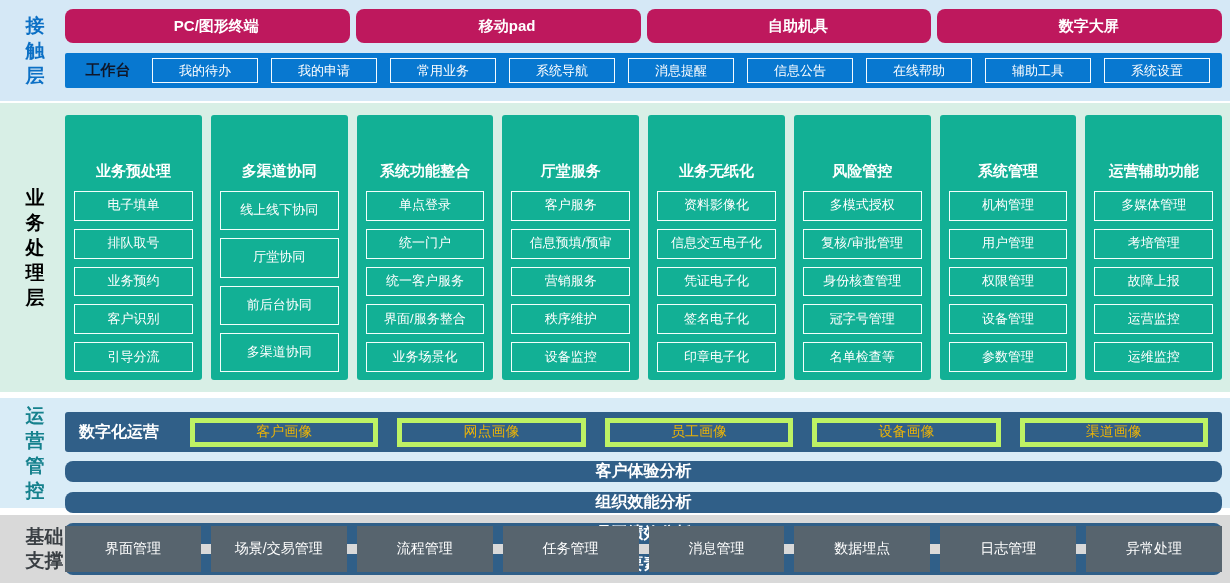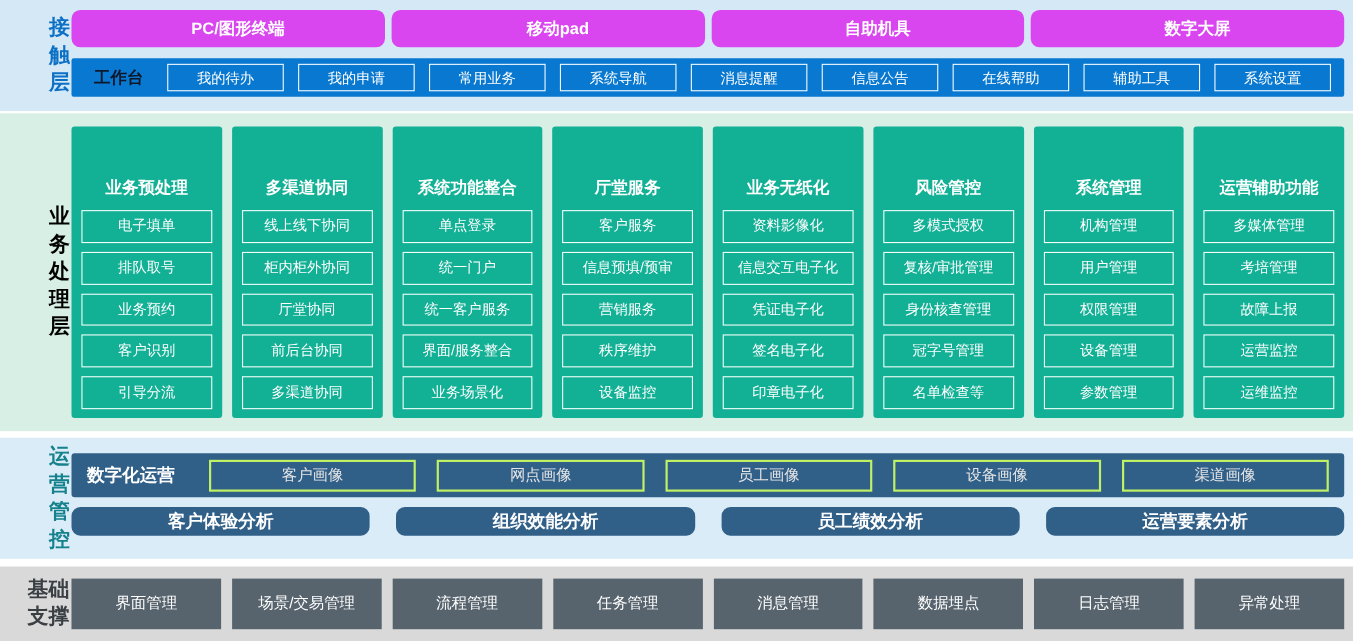--- a/index.html
+++ b/index.html
@@ -1,34 +1,34 @@
 <!DOCTYPE html>
 <html><head>
 <meta charset="utf-8">
 <style>
   * { margin:0; padding:0; box-sizing:border-box; }
   html,body { width:1230px; height:583px; background:#ffffff; overflow:hidden;
     font-family:"Liberation Sans","DejaVu Sans",sans-serif; }
 
   .section { display:flex; width:100%; }
-  .label-col { width:65px; flex:0 0 65px; display:flex; align-items:center; justify-content:flex-end; }
+  .label-col { width:65px; flex:0 0 65px; display:flex; align-items:center; justify-content:flex-start;padding-left:24px; }
   .content-col { flex:1; padding-right:8px; min-width:0; }
 
   .v-label { width:22px; word-break:break-all; line-height:1.32; font-weight:bold;
     font-size:19px; text-align:center; }
   .blue-label  { color:#0c70c5; }
   .green-label { color:#000000; }
   .teal-label  { color:#15818d; }
   .dark-label  { width:42px; word-break:break-all; line-height:1.25; font-weight:bold;
     font-size:19px; text-align:center; color:#3a3f44; }
 
   
   .sec-touch { height:101px; background:#d5e8f6; }
   .channels-row { display:flex; gap:6px; margin-top:9px; height:34px; }
-  .channel { flex:1; background:#d946ef; border-radius:8px; color:#fff; font-weight:bold;
+  .channel { flex:1; background:#be185d; border-radius:8px; color:#fff; font-weight:bold;
     font-size:15px; display:flex; align-items:center; justify-content:center;padding-left:18px; }
   .workbench-bar { margin-top:10px; height:35px; background:#0878d0; border-radius:2px;
     display:flex; align-items:center; padding:0 12px; gap:13px; }
   .wb-label { color:#0f172a; font-weight:bold; font-size:15px; flex:0 0 62px; text-align:center; }
   .wb-item { flex:1; height:25px; border:1px solid #f4fbff; color:#fff; font-size:13px;
     display:flex; align-items:center; justify-content:center; white-space:nowrap; }
 
   .gap1 { height:2px; } .gap2 { height:6px; } .gap3 { height:7px; }
 
   
@@ -42,23 +42,23 @@
   .col-item { flex:1; margin-top:8px; border:1px solid #f2fffb; color:#fff; font-size:13px;
     display:flex; align-items:center; justify-content:center; text-align:center;
     line-height:1.15; padding:0 2px; }
 
   
   .sec-ops { height:110px; background:#d9ecf7; }
   .sec-ops .content-col { padding-top:14px; }
   .digital-bar { height:40px; background:#305f88; border-radius:3px; display:flex;
     align-items:center; padding:0 14px; gap:19px; }
   .do-label { color:#fff; font-weight:bold; font-size:16px; flex:0 0 92px; }
-  .do-item { flex:1; height:29px; border:2px solid #bef264; color:#e5e5e5; font-size:14px;
+  .do-item { flex:1; height:29px; border:5px solid #bef264; color:#eab308; font-size:14px;
     display:flex; align-items:center; justify-content:center; }
-  .analysis-row { margin-top:9px; display:flex; gap:24px; height:26px; }
+  .analysis-row { margin-top:9px; display:flex; gap:10px; height:26px;flex-direction:column; }
   .an-item { flex:1; background:#305f88; border-radius:8px; color:#fff; font-weight:bold;
     font-size:16px; display:flex; align-items:center; justify-content:center; }
 
   
   .sec-base { height:68px; background:#d9d9d9; }
   .sec-base .content-col { padding-top:11px; }
   .base-row { display:flex; gap:10px; height:46px; }
   .base-item { flex:1; background:#57646e; color:#fff; font-size:14px;
     display:flex; align-items:center; justify-content:center; }
 </style>
@@ -105,21 +105,20 @@
         <div class="col-item">电子填单</div>
         <div class="col-item">排队取号</div>
         <div class="col-item">业务预约</div>
         <div class="col-item">客户识别</div>
         <div class="col-item">引导分流</div>
       </div>
 
       <div class="b-col">
         <div class="col-title">多渠道协同</div>
         <div class="col-item">线上线下协同</div>
-        <div class="col-item">柜内柜外协同</div>
         <div class="col-item">厅堂协同</div>
         <div class="col-item">前后台协同</div>
         <div class="col-item">多渠道协同</div>
       </div>
 
       <div class="b-col">
         <div class="col-title">系统功能整合</div>
         <div class="col-item">单点登录</div>
         <div class="col-item">统一门户</div>
         <div class="col-item">统一客户服务</div>

